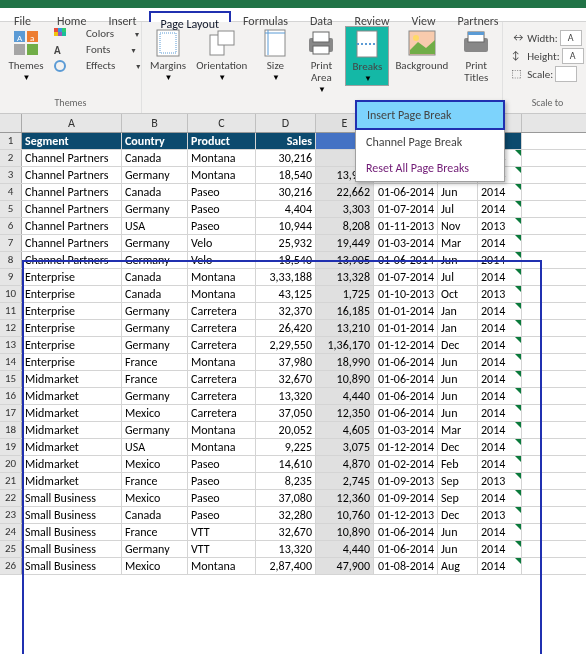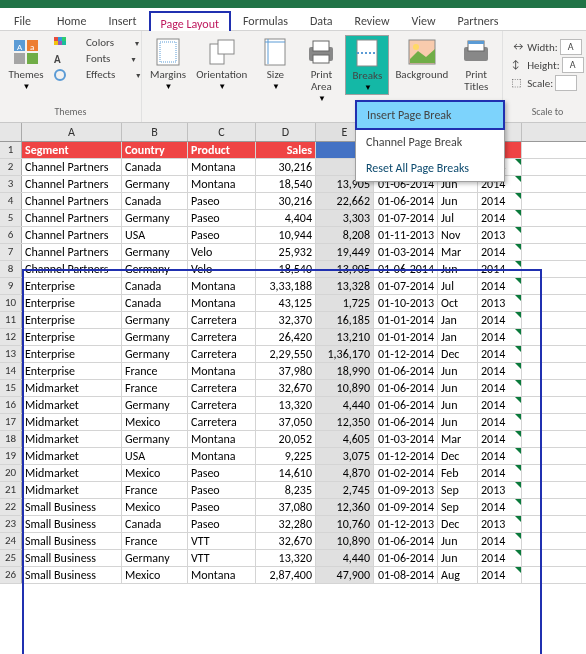--- a/index.html
+++ b/index.html
@@ -1,47 +1,47 @@
 <!DOCTYPE html>
 <html><head>
 <meta charset="utf-8">
 <style>
 *{box-sizing:border-box;margin:0;padding:0;font-family:"Segoe UI",Calibri,Arial,sans-serif}
 body{background:#fff;width:586px;height:654px;overflow:hidden;font-size:11px;position:relative}
 .title-bar{height:8px;background:#217346}
-.tabs{display:flex;background:#fff;border-bottom:1px solid #d4d4d4;height:23px;padding-top:2px}
+.tabs{display:flex;background:#fff;border-bottom:1px solid #d4d4d4;height:14px;padding-top:2px}
 .tab{padding:4px 10px 3px;font-size:12px;color:#444;cursor:pointer;margin-right:2px}
 .tab.first{padding-left:14px;padding-right:14px}
-.tab.active{border:2px solid #2030b0;border-bottom:none;background:#fff;color:#be185d;font-weight:400;position:relative;top:1px}
+.tab.active{border:2px solid #2030b0;border-bottom:none;background:#fff;color:#0f172a;font-weight:400;position:relative;top:1px}
 .ribbon{display:flex;background:#f3f2f1;height:92px;border-bottom:1px solid #c8c8c8}
 .group{display:flex;flex-direction:column;justify-content:space-between;border-right:1px solid #e1e1e1;padding:4px 4px 2px}
 .group-controls{display:flex;align-items:flex-start;gap:2px;flex:1}
 .group-label{text-align:center;font-size:10px;color:#666;padding:2px 0}
 .btn-large{display:flex;flex-direction:column;align-items:center;padding:2px 4px;min-width:44px;cursor:pointer}
 .btn-large .icon{width:30px;height:30px;display:flex;align-items:center;justify-content:center}
 .btn-large .lbl{font-size:11px;color:#444;text-align:center;line-height:1.1;margin-top:2px}
 .btn-large.active{background:#14b8a6;border:1px solid #a0a0a0}
 .themes-col{display:flex;flex-direction:column;gap:1px;margin-left:2px}
 .mini{display:flex;align-items:center;gap:20px;font-size:11px;color:#444;padding:1px 2px;cursor:pointer}
 .mini .sw{width:12px;height:12px}
 .sizes-col{display:flex;flex-direction:column;gap:2px;font-size:11px;color:#444}
 .size-row{display:flex;align-items:center;gap:2px}
 .size-row .dim-icon{width:14px;height:14px}
 .size-row .val{border:1px solid #bbb;background:#fff;width:22px;height:16px;font-size:10px;text-align:center}
 .dropdown{position:absolute;top:100px;left:355px;width:150px;background:#fff;border:1px solid #a0a0a0;box-shadow:2px 2px 4px rgba(0,0,0,.25);z-index:10}
 .dropdown .item{padding:6px 10px;font-size:12px;color:#444;cursor:pointer}
 .dropdown .item.sel{background:#7dd3fc;border:2px solid #2030b0;margin:-1px}
-.dropdown .item.disabled{color:#0c4a6e}
+.dropdown .item.disabled{color:#701a75}
 .sheet{position:relative}
 .col-hdrs{display:flex;background:#e6e6e6;border-bottom:1px solid #999}
 .col-hdr{border-right:1px solid #c0c0c0;text-align:center;font-size:12px;padding:2px 0;color:#333;background:#e6e6e6}
 .row{display:flex;border-bottom:1px solid #d4d4d4}
 .row-hdr{width:22px;background:#e6e6e6;border-right:1px solid #aaa;text-align:center;font-size:11px;color:#333;padding:1px 0}
 .cell{border-right:1px solid #d4d4d4;padding:1px 3px;font-size:12px;color:#000;white-space:nowrap;overflow:hidden;position:relative}
-.hdr-row .cell{background:#ef4444;color:#fff;font-weight:700}
+.hdr-row .cell{background:#0c4a6e;color:#fff;font-weight:700}
 .num{text-align:right}
 .sel-col{background:#e0e0e0}
 .hdr-row .sel-col{background:#4472c4}
 .c-A{width:100px}.c-B{width:66px}.c-C{width:68px}.c-D{width:60px}.c-E{width:58px}.c-F{width:64px}.c-G{width:40px}.c-H{width:44px}
 .tri{position:absolute;top:0;right:0;width:0;height:0;border-top:6px solid #0a7a3b;border-left:6px solid transparent}
 .watermark{position:absolute;top:263px;left:148px;font-size:42px;color:#c8c8c8;pointer-events:none;font-family:Calibri;z-index:2;letter-spacing:2px}
 .sel-border{position:absolute;top:146px;left:22px;width:520px;height:488px;border:2px solid #2030b0;pointer-events:none;z-index:3}
 .arrow{font-size:8px;margin-left:1px}
 svg{display:block}
 </style>

